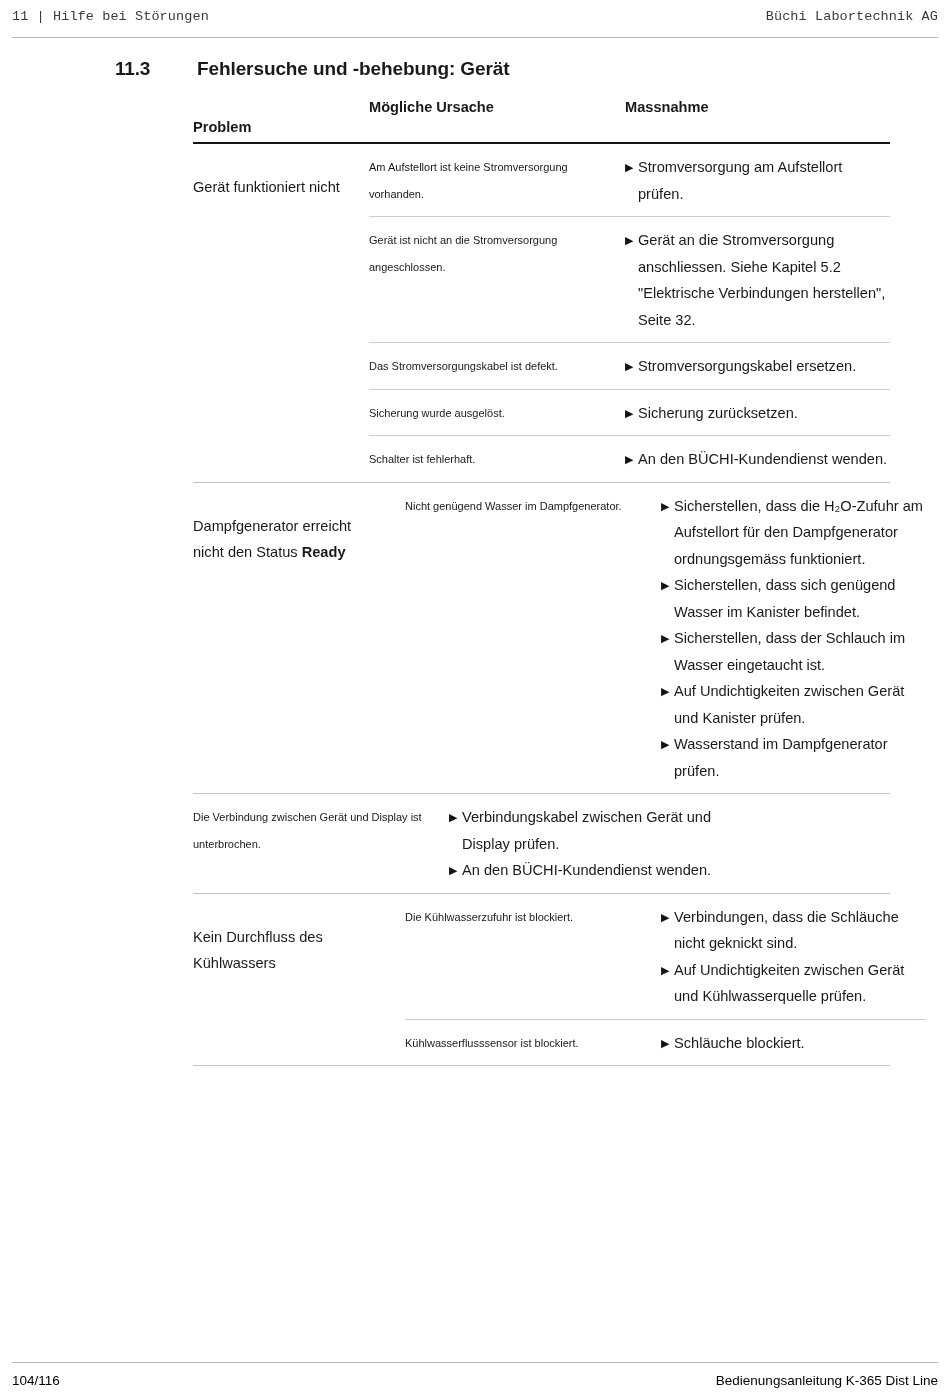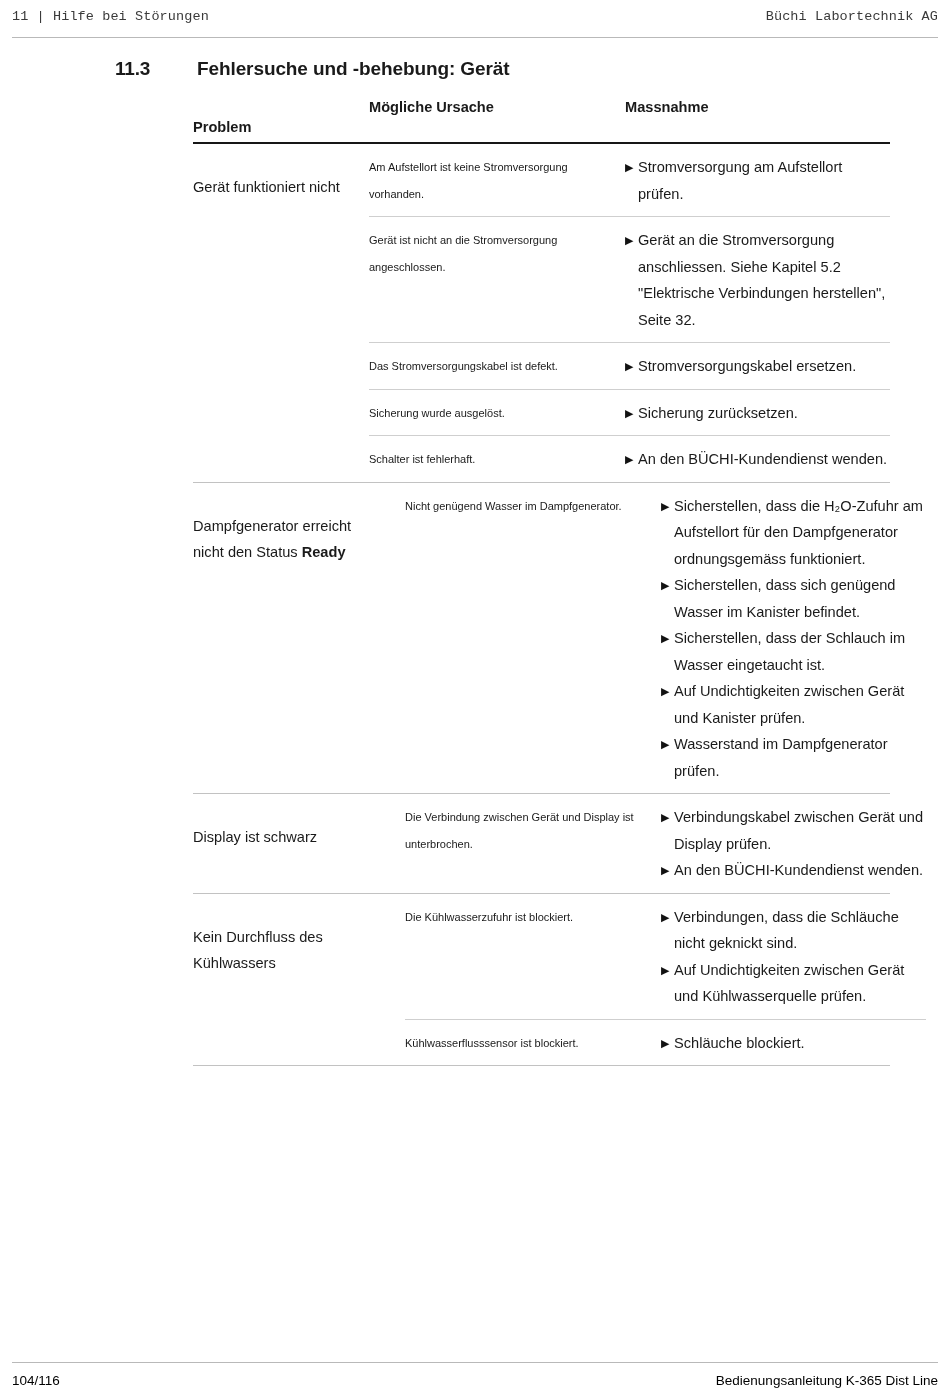--- a/index.html
+++ b/index.html
@@ -257,21 +257,20 @@
               </div>
               <div class="measure">
                 <span class="tri">▶</span>
                 <span class="mtxt">Wasserstand im Dampfgenerator prüfen.</span>
               </div>
             </div>
           </div>
         </div>
       </div>
       <div class="grp">
-        <div class="grp-problem c1"><span>Display ist schwarz</span></div>
         <div class="grp-right">
           <div class="subrow">
             <div class="cause c2">Die Verbindung zwischen Gerät und Display ist unterbrochen.</div>
             <div class="measures c3">
               <div class="measure">
                 <span class="tri">▶</span>
                 <span class="mtxt">Verbindungskabel zwischen Gerät und Display prüfen.</span>
               </div>
               <div class="measure">
                 <span class="tri">▶</span>

